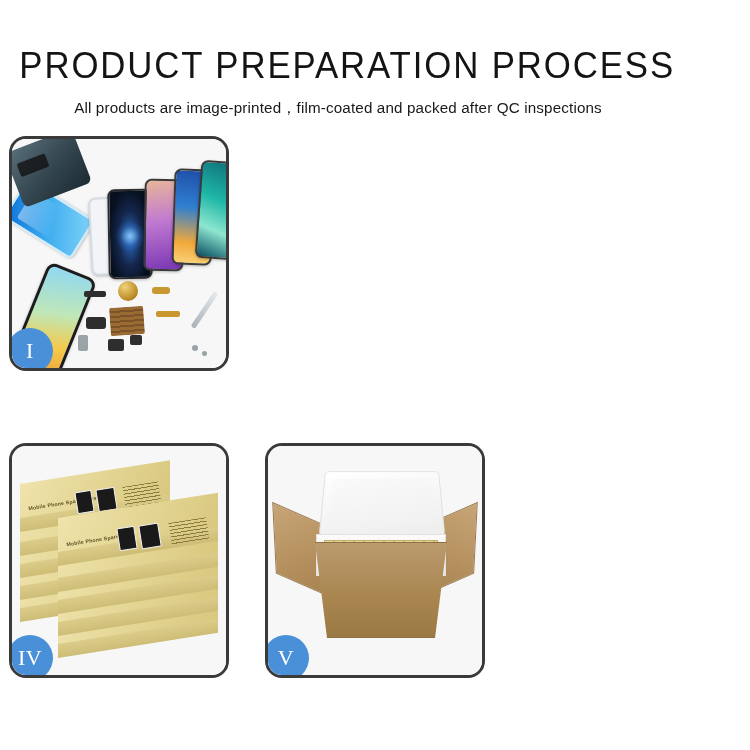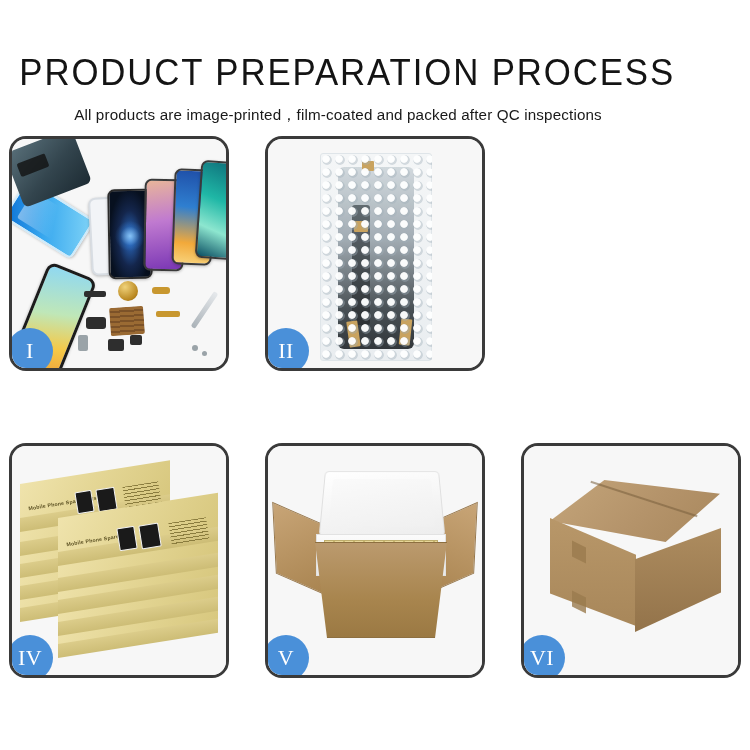--- a/index.html
+++ b/index.html
@@ -5,21 +5,21 @@
   * { box-sizing: border-box; margin: 0; padding: 0; }
   html, body {
     width: 750px; height: 750px;
     background: #ffffff;
     font-family: "Liberation Sans", sans-serif;
     overflow: hidden;
   }
   .page { position: relative; width: 750px; height: 750px; background: #fff; }
 
   
-  .header { position: absolute; left: 0; top: 8px; width: 644px; text-align: center; }
+  .header { position: absolute; left: 0; top: 1px; width: 644px; text-align: center; }
   .title {
     font-family: "Liberation Sans", sans-serif;
     font-size: 37px; font-weight: 400; color: #141414;
     letter-spacing: 2.0px; line-height: 1;
     margin-top: 46px;
     transform: scaleX(0.94); transform-origin: center;
     white-space: nowrap;
   }
   .subtitle {
     font-family: "Liberation Sans", sans-serif;
@@ -333,36 +333,20 @@
           <div class="chip silver" style="left:66px;top:196px;width:10px;height:16px;border-radius:2px;"></div>
           <div class="chip" style="left:96px;top:200px;width:16px;height:12px;border-radius:2px;"></div>
           <div class="chip" style="left:118px;top:196px;width:12px;height:10px;border-radius:2px;"></div>
           <div class="chip silver" style="left:180px;top:206px;width:6px;height:6px;border-radius:50%;"></div>
           <div class="chip silver" style="left:190px;top:212px;width:5px;height:5px;border-radius:50%;"></div>
         </div>
         <div class="badge">I</div>
       </div>
     </div>
 
-    <div class="panel r0 c1">
-      <div class="pad">
-        <div class="scene">
-          <div class="bagwrap">
-            <div class="bag"></div>
-            <div class="inner-part"></div>
-            <div class="tape" style="left:42px;top:8px;width:12px;height:10px;"></div>
-            <div class="tape" style="left:34px;top:68px;width:14px;height:11px;"></div>
-            <div class="tape" style="left:28px;top:168px;width:11px;height:26px;transform:rotate(-8deg);"></div>
-            <div class="tape" style="left:80px;top:166px;width:11px;height:26px;transform:rotate(6deg);"></div>
-            <div class="bubbles"></div>
-          </div>
-        </div>
-        <div class="badge">II</div>
-      </div>
-    </div>
 
 
     <div class="panel r1 c0">
       <div class="pad">
         <div class="scene">
           <div class="stack">
 
             <div class="sbox" style="left:0px;top:106px;width:150px;">
               <div class="front"></div>
               <div class="top"></div>
@@ -428,30 +412,15 @@
           <div class="c5-foamlid"></div>
           <div class="c5-foaminner"></div>
           <div class="c5-yellow"></div>
           <div class="c5-yellow2"></div>
           <div class="c5-body"></div>
         </div>
         <div class="badge">V</div>
       </div>
     </div>
 
-    <div class="panel r1 c2">
-      <div class="pad">
-        <div class="scene">
-          <div class="c6">
-            <div class="c6-top"></div>
-            <div class="c6-left"></div>
-            <div class="c6-right"></div>
-            <div class="c6-seam"></div>
-            <div class="c6-tape1"></div>
-            <div class="c6-tape2"></div>
-          </div>
-        </div>
-        <div class="badge">VI</div>
-      </div>
-    </div>
 
   </div>
 </div>
 
 </body></html>

